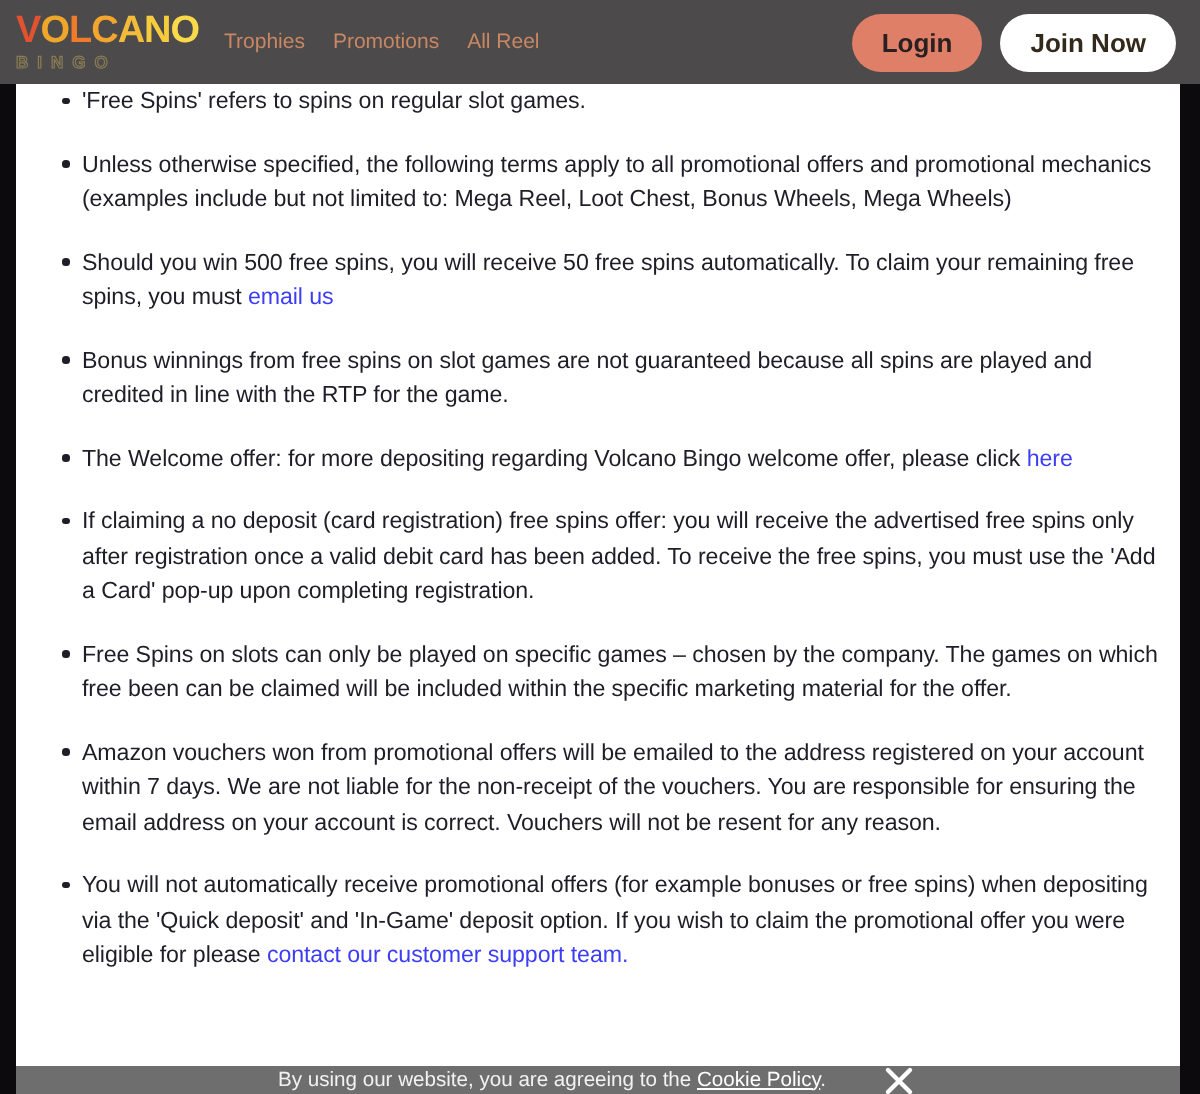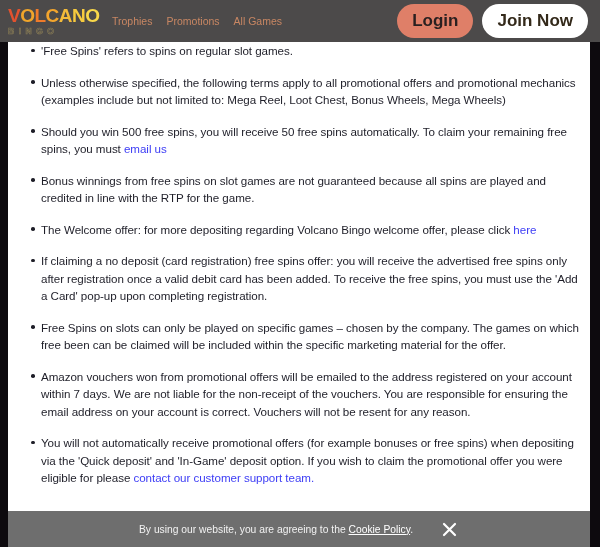--- a/index.html
+++ b/index.html
@@ -87,21 +87,21 @@
   
   #header-actions {
     display: flex;
     align-items: center;
     gap: 9px;
     margin-right: 12px;
   }
   .hbtn {
     border: none;
     border-radius: 999px;
-    font-size: 17px;
+    font-size: 13px;
     font-weight: 600;
     cursor: pointer;
     font-family: "Liberation Sans", sans-serif;
     white-space: nowrap;
   }
   #btn-login {
     background: #df7f68;
     color: #2a2020;
     padding: 7px 15px;
   }
@@ -154,21 +154,21 @@
     text-decoration: none;
     cursor: pointer;
   }
 
   
   #cookie-banner {
     position: absolute;
     left: 8px;
     bottom: 0;
     width: 582px;
-    height: 36px;
+    height: 14px;
     background: rgba(48,48,48,0.70);
     display: flex;
     align-items: center;
     justify-content: center;
     gap: 26px;
     z-index: 40;
     backdrop-filter: blur(2px);
   }
   #cookie-text {
     color: #f2f2f2;
@@ -206,21 +206,21 @@
         <span class="la">A</span>
         <span class="ln">N</span>
         <span class="lo2">O</span>
       </div>
       <div class="logo-sub">BINGO</div>
     </div>
 
     <nav id="nav">
       <a class="nav-link">Trophies</a>
       <a class="nav-link">Promotions</a>
-      <a class="nav-link">All Games</a>
+      <a class="nav-link">All Reel</a>
     </nav>
 
     <div id="header-actions">
       <button class="hbtn" id="btn-login">Login</button>
       <button class="hbtn" id="btn-join">Join Now</button>
     </div>
   </div>
 
   <div id="content">
     <ul id="terms-list">

